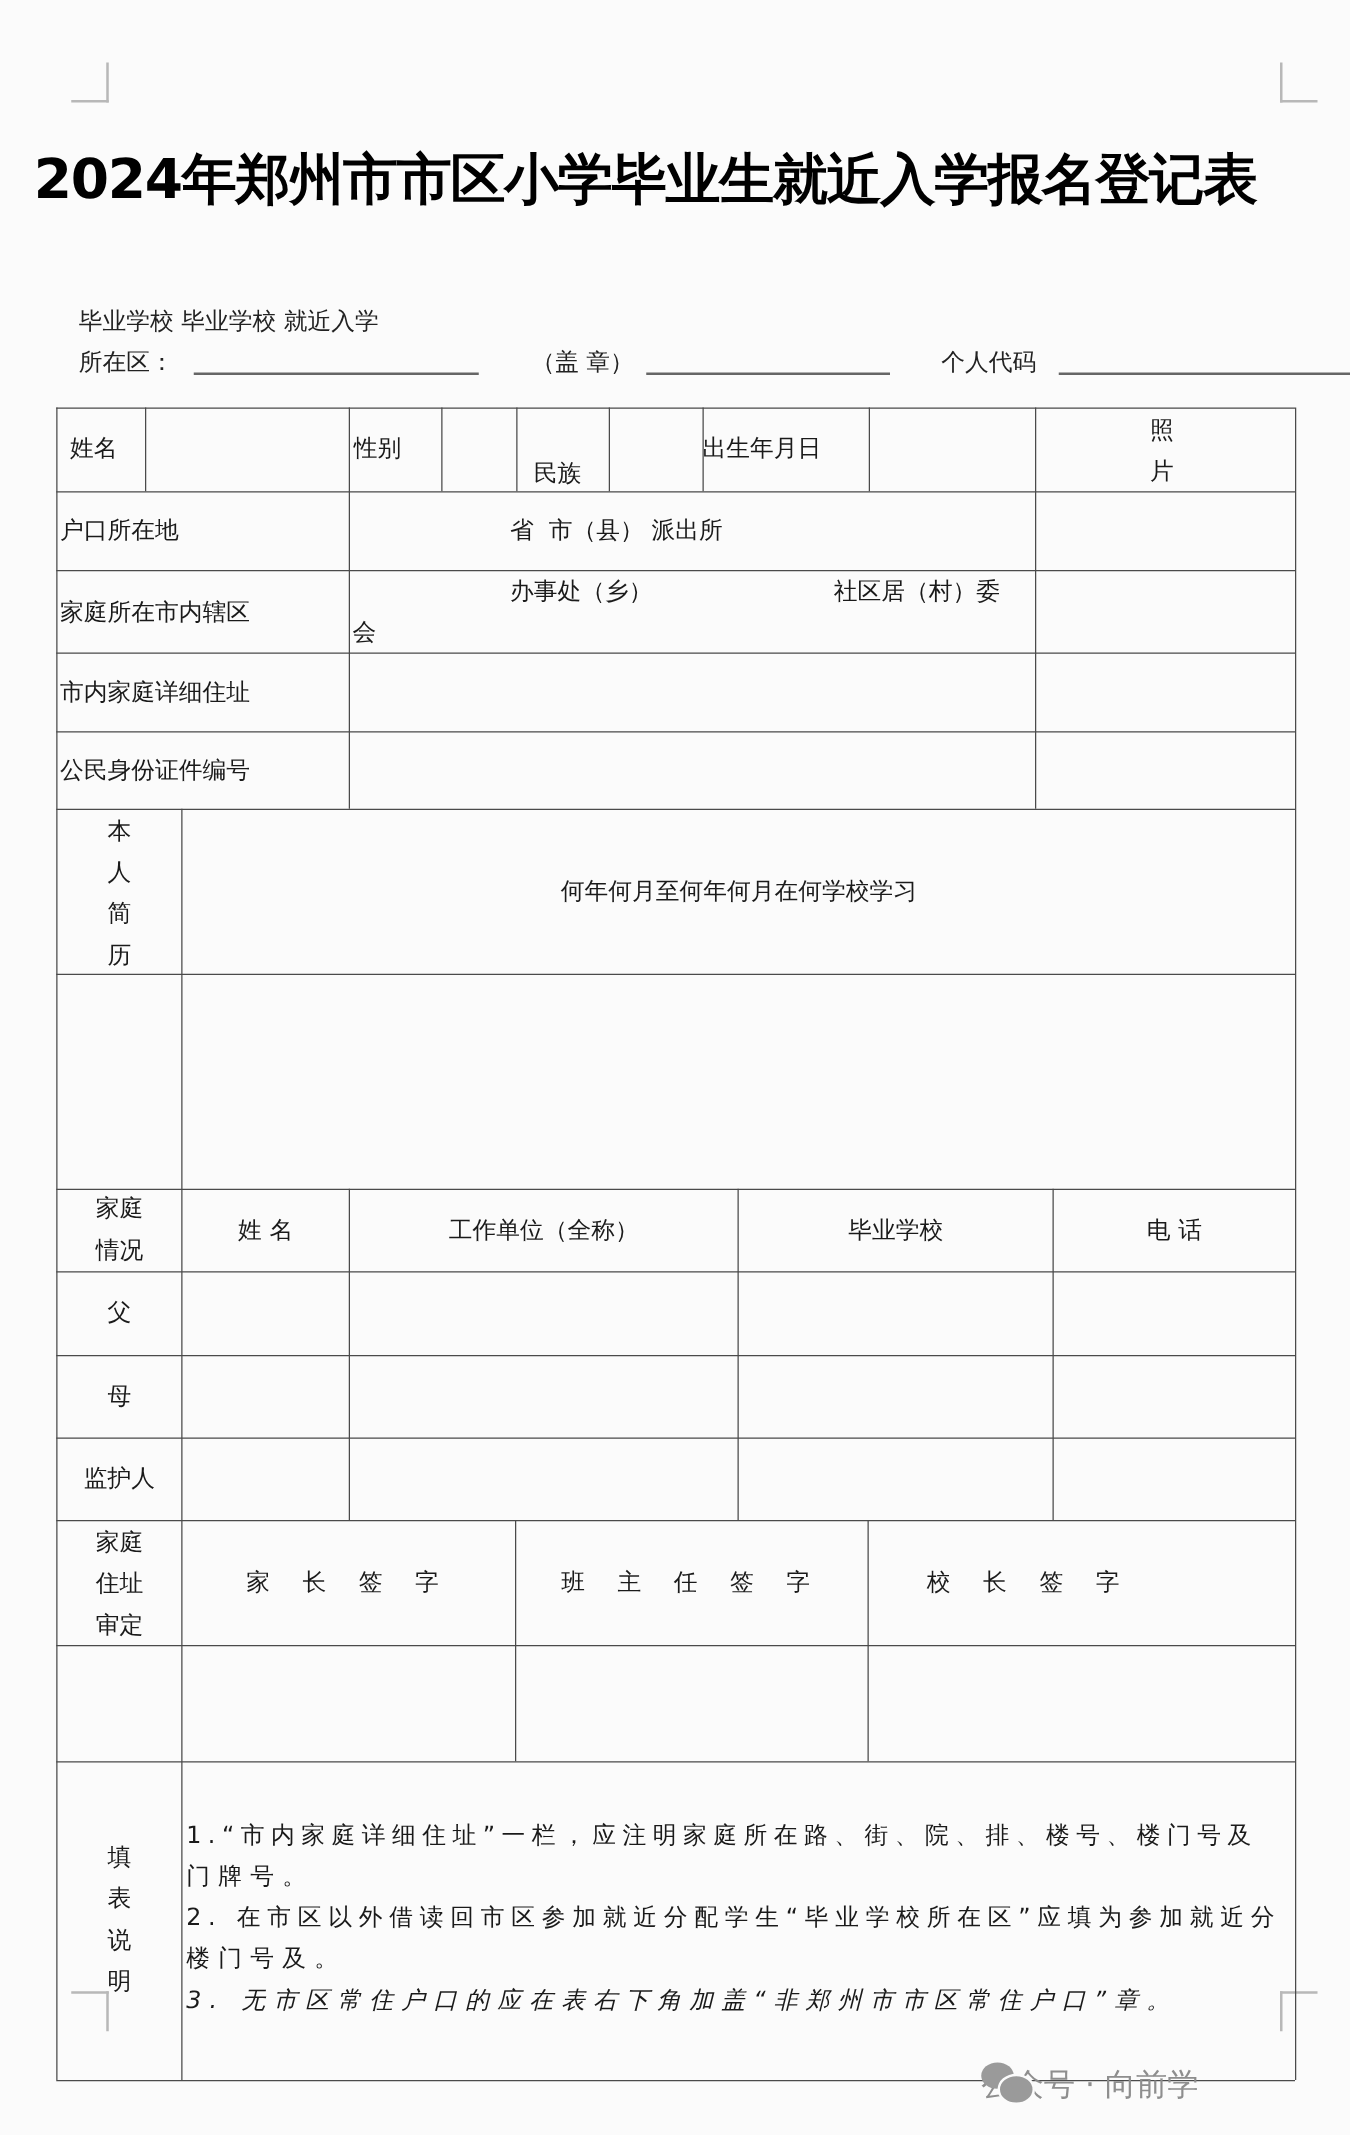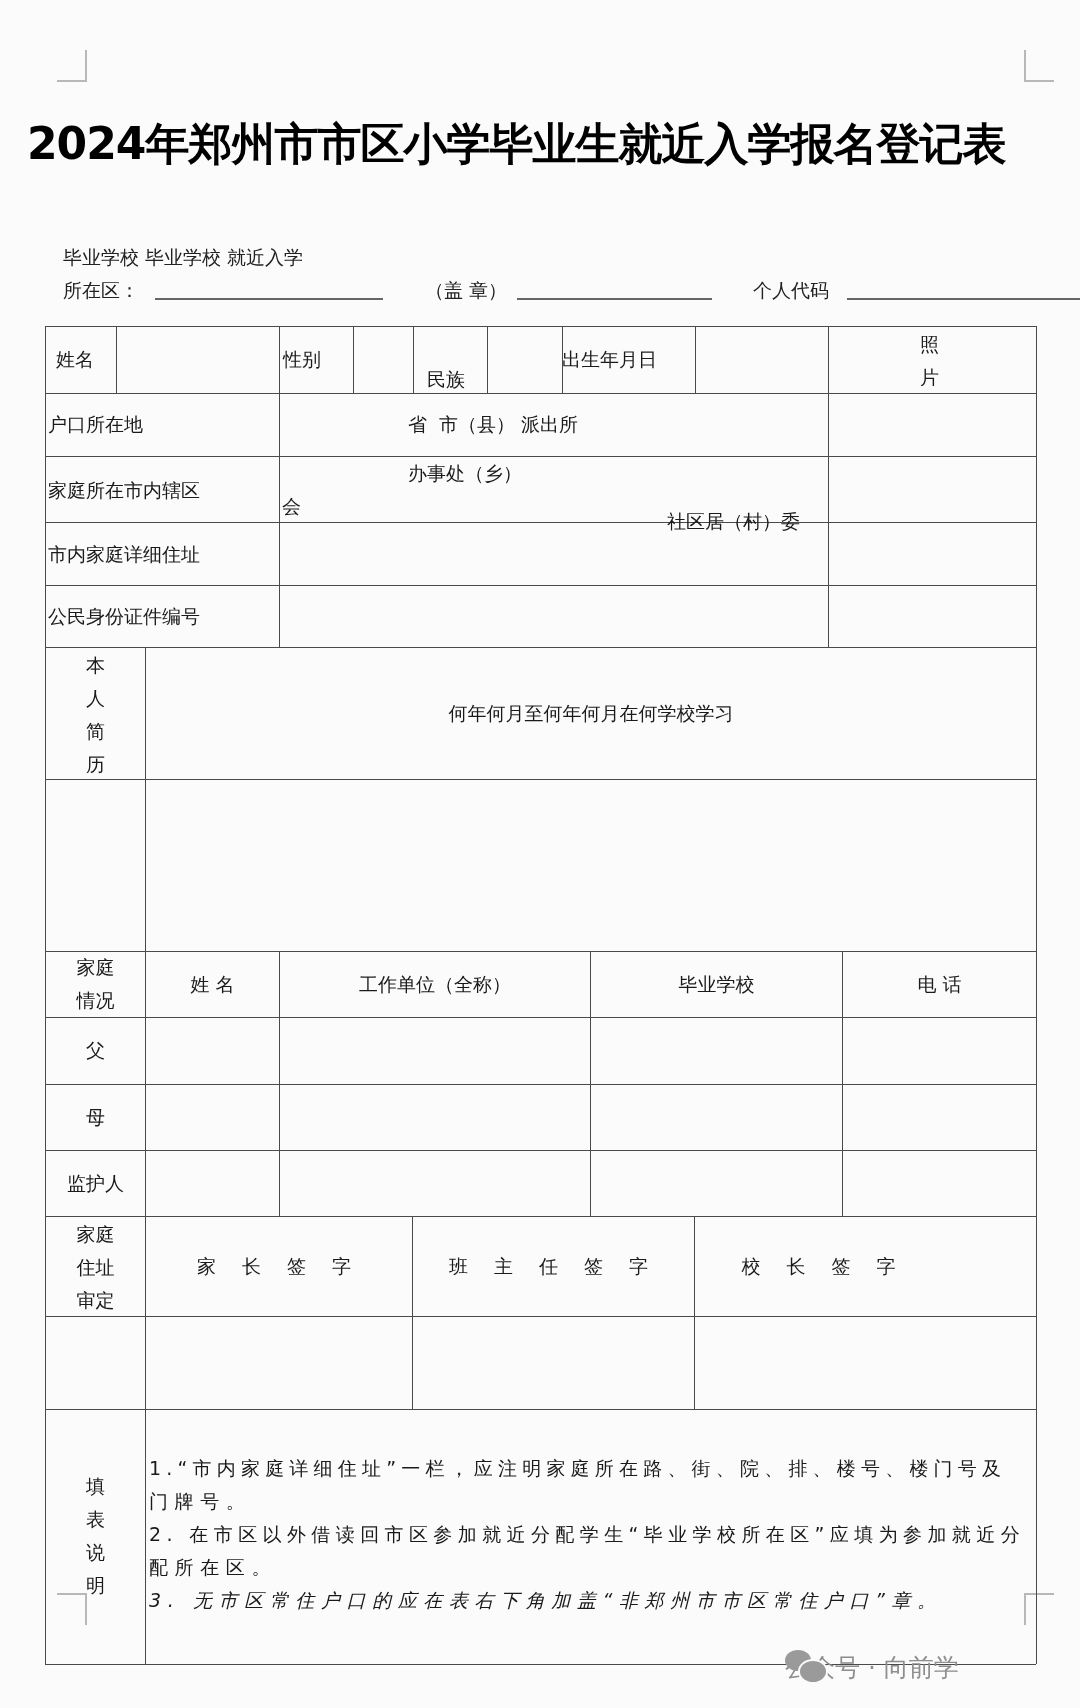--- a/index.html
+++ b/index.html
@@ -105,21 +105,21 @@
 <div class="abs" style="left:697px; top:328px; width:129px; height:63px;"></div>
 <div class="cell" style="left:920px; top:332px;">照</div>
 <div class="cell" style="left:920px; top:365px;">片</div>
 <div class="abs" style="left:830px; top:395px; width:204px; height:250px;"></div>
 
 <div class="cell" style="left:48px; top:412px;">户口所在地</div>
 <div class="cell" style="left:408px; top:412px; white-space:pre;">省  市（县） 派出所</div>
 
 <div class="cell" style="left:48px; top:478px;">家庭所在市内辖区</div>
 <div class="cell" style="left:408px; top:461px;">办事处（乡）</div>
-<div class="cell" style="left:667px; top:461px;margin-top:48px;">社区居（村）委</div>
+<div class="cell" style="left:667px; top:461px;">社区居（村）委</div>
 <div class="cell" style="left:282px; top:494px;">会</div>
 
 <div class="cell" style="left:48px; top:542px;">市内家庭详细住址</div>
 <div class="abs" style="left:281px; top:524px; width:545px; height:59px;"></div>
 
 <div class="cell" style="left:48px; top:604px;">公民身份证件编号</div>
 <div class="abs" style="left:281px; top:587px; width:545px; height:58px;"></div>
 
 <div class="vtext" style="left:46px; top:649px; width:99px;">
   <div>本</div>
@@ -161,21 +161,21 @@
 
 <div class="vtext" style="left:46px; top:1470px; width:99px;">
   <div>填</div>
   <div>表</div>
   <div>说</div>
   <div>明</div>
 </div>
 <div class="note" style="top:1452px; letter-spacing:5.2px;">1.“市内家庭详细住址”一栏，应注明家庭所在路、街、院、排、楼号、楼门号及</div>
 <div class="note" style="top:1485px;font-family:Liberation Serif, serif;">门牌号。</div>
 <div class="note" style="top:1518px; letter-spacing:5.4px;">2. 在市区以外借读回市区参加就近分配学生“毕业学校所在区”应填为参加就近分</div>
-<div class="note" style="top:1551px;">配所在区。</div>
+<div class="note" style="top:1551px;">楼门号及。</div>
 <div class="note" style="top:1584px;font-style:italic;">3. 无市区常住户口的应在表右下角加盖“非郑州市市区常住户口”章。</div>
 
 <div class="watermark">
   <div class="wm-icon">
     <div class="bub1"></div>
     <div class="bub2"></div>
   </div>
   <span>公众号 · 向前学</span>
 </div>
 

